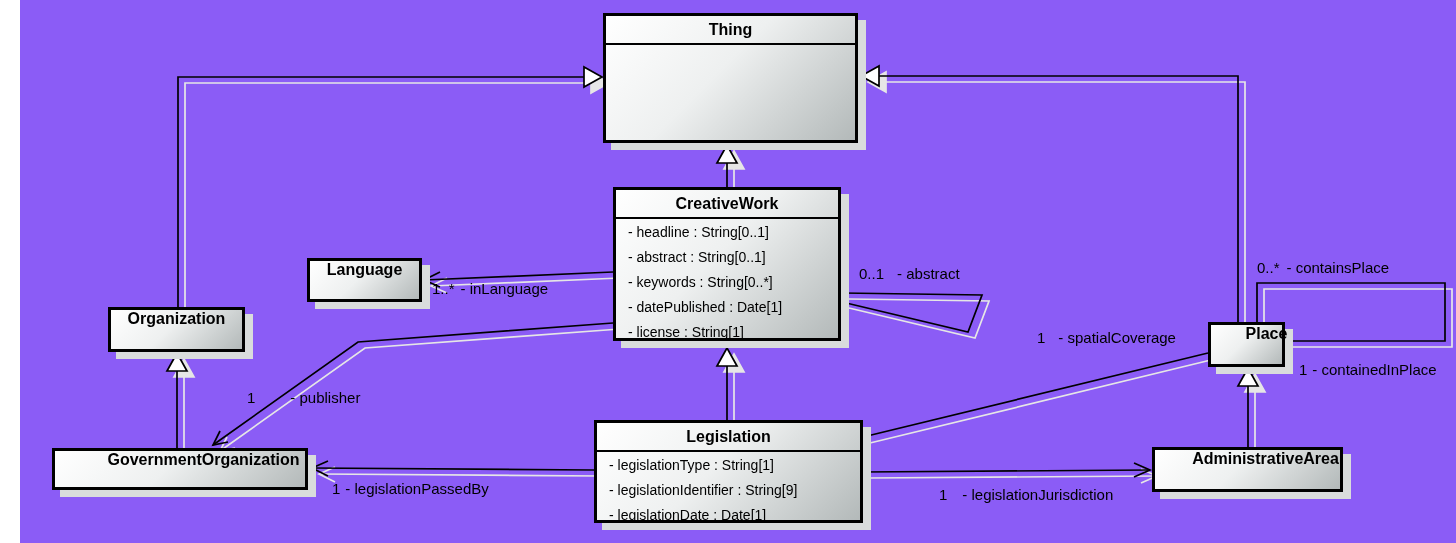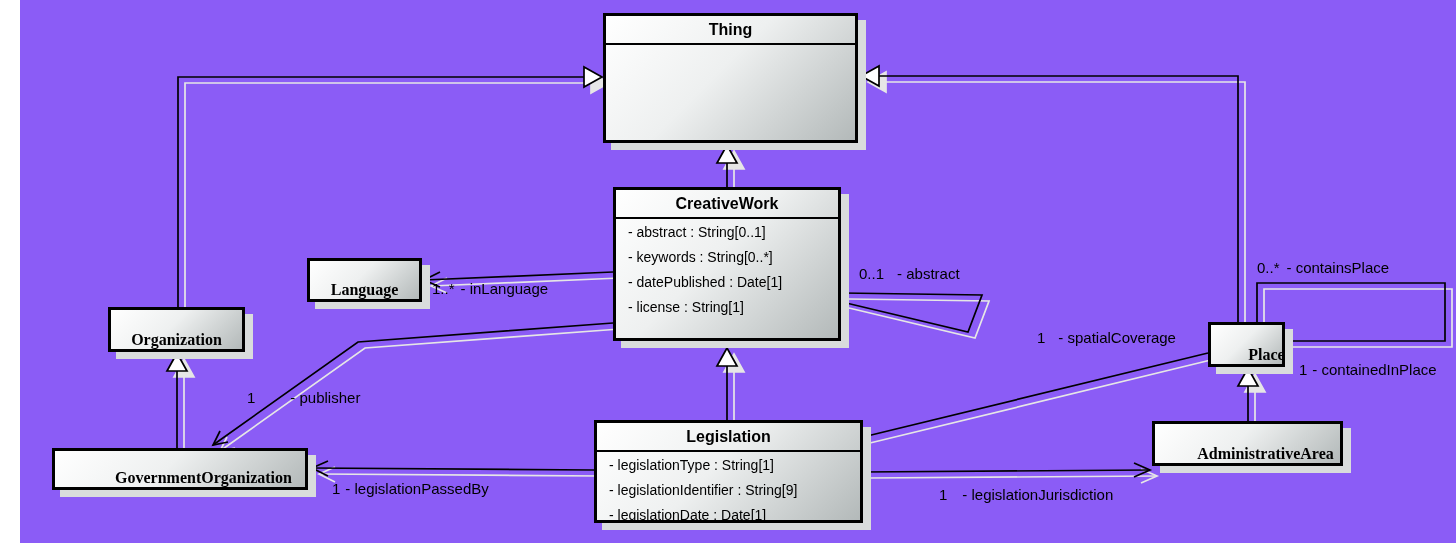--- a/index.html
+++ b/index.html
@@ -34,23 +34,22 @@
     text-align: center;
     white-space: nowrap;
   }
   .compartmented .title {
     height: 27px;
     line-height: 27px;
     border-bottom: 2px solid #000;
   }
   .simple {
     display: flex;
-    align-items: flex-end;
+    align-items: flex-start;
     justify-content: center;
-    font-family: Liberation Serif, serif;
   }
   .attrs {
     padding: 1px 0 0 12px;
     font-size: 14px;
     line-height: 25px;
     white-space: nowrap;
   }
   .edge-label {
     position: absolute;
     display: flex;
@@ -60,21 +59,21 @@
     text-align: center;
   }
   
   #box-thing        { left: 583px; top: 13px;  width: 255px; height: 130px; }
   #box-creativework { left: 593px; top: 187px; width: 228px; height: 154px; }
   #box-legislation  { left: 574px; top: 420px; width: 269px; height: 103px; }
   #box-organization { left: 88px;  top: 307px; width: 137px; height: 45px; }
   #box-govorg       { left: 32px;  top: 448px; width: 256px; height: 42px; padding-left: 47px; }
   #box-language     { left: 287px; top: 258px; width: 115px; height: 44px; }
   #box-place        { left: 1188px;top: 322px; width: 77px;  height: 45px; padding-left: 40px; }
-  #box-adminarea    { left: 1132px;top: 421px; width: 191px; height: 45px; padding-left: 36px; }
+  #box-adminarea    { left: 1132px;top: 447px; width: 191px; height: 45px; padding-left: 36px; }
   
   #lbl-inlanguage       { left: 412px;  top: 280px; column-gap: 6px; }
   #lbl-isbasedon        { left: 839px;  top: 265px; column-gap: 13px; }
   #lbl-publisher        { left: 227px;  top: 389px; column-gap: 35px; }
   #lbl-passedby         { left: 312px;  top: 480px; column-gap: 5px; }
   #lbl-jurisdiction     { left: 919px;  top: 486px; column-gap: 15px; }
   #lbl-spatialcoverage  { left: 1017px; top: 329px; column-gap: 13px; }
   #lbl-containsplace    { left: 1237px; top: 259px; column-gap: 7px; }
   #lbl-containedinplace { left: 1279px; top: 361px; column-gap: 5px; }
 </style>
@@ -114,20 +113,21 @@
     </g>
   </svg>
 
   <div class="classbox compartmented" id="box-thing">
     <div class="title">Thing</div>
   </div>
 
   <div class="classbox compartmented" id="box-creativework">
     <div class="title">CreativeWork</div>
     <div class="attrs">
+      <div>- headline : String[0..1]</div>
       <div>- abstract : String[0..1]</div>
       <div>- keywords : String[0..*]</div>
       <div>- datePublished : Date[1]</div>
       <div>- license : String[1]</div>
     </div>
   </div>
 
   <div class="classbox compartmented" id="box-legislation">
     <div class="title">Legislation</div>
     <div class="attrs">

